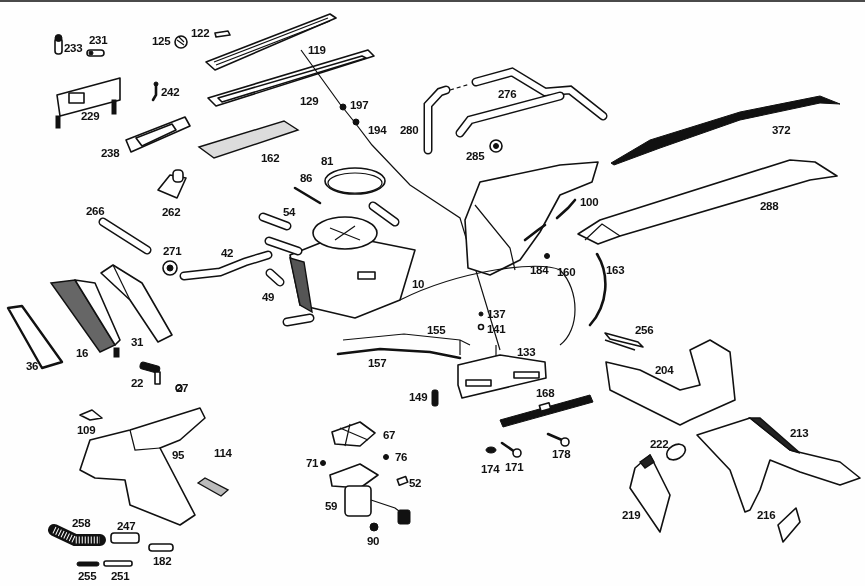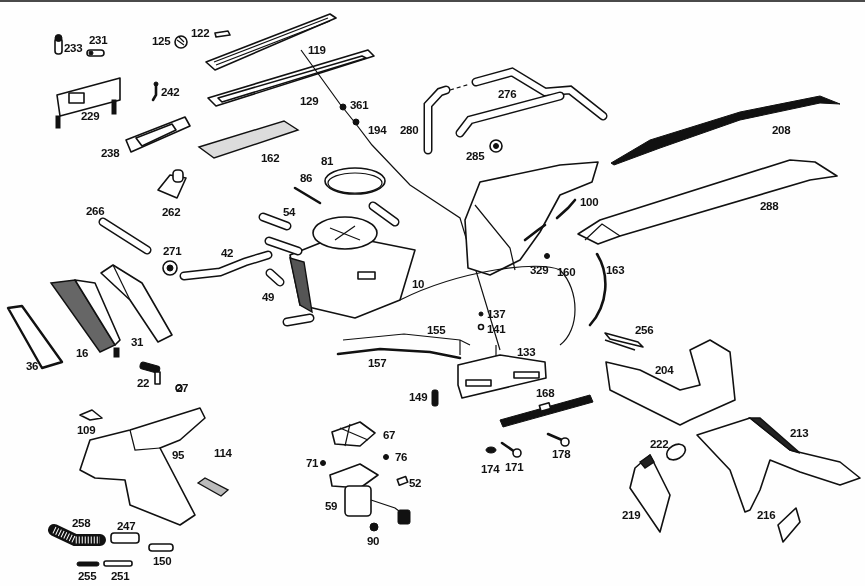--- a/index.html
+++ b/index.html
@@ -346,53 +346,53 @@
   </svg>
 
   <span class="lbl" style="left:64px;top:43px">233</span>
   <span class="lbl" style="left:89px;top:35px">231</span>
   <span class="lbl" style="left:152px;top:36px">125</span>
   <span class="lbl" style="left:191px;top:28px">122</span>
   <span class="lbl" style="left:308px;top:45px">119</span>
   <span class="lbl" style="left:161px;top:87px">242</span>
   <span class="lbl" style="left:81px;top:111px">229</span>
   <span class="lbl" style="left:300px;top:96px">129</span>
-  <span class="lbl" style="left:350px;top:100px">361</span>
+  <span class="lbl" style="left:350px;top:100px">197</span>
   <span class="lbl" style="left:368px;top:125px">194</span>
   <span class="lbl" style="left:498px;top:89px">276</span>
   <span class="lbl" style="left:400px;top:125px">280</span>
   <span class="lbl" style="left:466px;top:151px">285</span>
-  <span class="lbl" style="left:772px;top:125px">208</span>
+  <span class="lbl" style="left:772px;top:125px">372</span>
   <span class="lbl" style="left:101px;top:148px">238</span>
   <span class="lbl" style="left:261px;top:153px">162</span>
   <span class="lbl" style="left:321px;top:156px">81</span>
   <span class="lbl" style="left:300px;top:173px">86</span>
   <span class="lbl" style="left:162px;top:207px">262</span>
   <span class="lbl" style="left:86px;top:206px">266</span>
   <span class="lbl" style="left:283px;top:207px">54</span>
   <span class="lbl" style="left:580px;top:197px">100</span>
   <span class="lbl" style="left:760px;top:201px">288</span>
   <span class="lbl" style="left:163px;top:246px">271</span>
   <span class="lbl" style="left:221px;top:248px">42</span>
-  <span class="lbl" style="left:530px;top:265px">329</span>
+  <span class="lbl" style="left:530px;top:265px">184</span>
   <span class="lbl" style="left:557px;top:267px">160</span>
   <span class="lbl" style="left:606px;top:265px">163</span>
   <span class="lbl" style="left:262px;top:292px">49</span>
   <span class="lbl" style="left:412px;top:279px">10</span>
   <span class="lbl" style="left:487px;top:309px">137</span>
   <span class="lbl" style="left:487px;top:324px">141</span>
   <span class="lbl" style="left:427px;top:325px">155</span>
   <span class="lbl" style="left:635px;top:325px">256</span>
   <span class="lbl" style="left:26px;top:361px">36</span>
   <span class="lbl" style="left:76px;top:348px">16</span>
   <span class="lbl" style="left:131px;top:337px">31</span>
   <span class="lbl" style="left:517px;top:347px">133</span>
   <span class="lbl" style="left:368px;top:358px">157</span>
   <span class="lbl" style="left:655px;top:365px">204</span>
-  <span class="lbl" style="left:137px;top:378px">22</span>
+  <span class="lbl" style="left:131px;top:378px">22</span>
   <span class="lbl" style="left:176px;top:383px">27</span>
   <span class="lbl" style="left:409px;top:392px">149</span>
   <span class="lbl" style="left:536px;top:388px">168</span>
   <span class="lbl" style="left:77px;top:425px">109</span>
   <span class="lbl" style="left:383px;top:430px">67</span>
   <span class="lbl" style="left:790px;top:428px">213</span>
   <span class="lbl" style="left:650px;top:439px">222</span>
   <span class="lbl" style="left:172px;top:450px">95</span>
   <span class="lbl" style="left:552px;top:449px">178</span>
   <span class="lbl" style="left:306px;top:458px">71</span>
@@ -400,16 +400,16 @@
   <span class="lbl" style="left:481px;top:464px">174</span>
   <span class="lbl" style="left:505px;top:462px">171</span>
   <span class="lbl" style="left:214px;top:448px">114</span>
   <span class="lbl" style="left:409px;top:478px">52</span>
   <span class="lbl" style="left:325px;top:501px">59</span>
   <span class="lbl" style="left:622px;top:510px">219</span>
   <span class="lbl" style="left:757px;top:510px">216</span>
   <span class="lbl" style="left:72px;top:518px">258</span>
   <span class="lbl" style="left:117px;top:521px">247</span>
   <span class="lbl" style="left:367px;top:536px">90</span>
-  <span class="lbl" style="left:153px;top:556px">150</span>
+  <span class="lbl" style="left:153px;top:556px">182</span>
   <span class="lbl" style="left:78px;top:571px">255</span>
   <span class="lbl" style="left:111px;top:571px">251</span>
 </div>
 
 </body></html>

